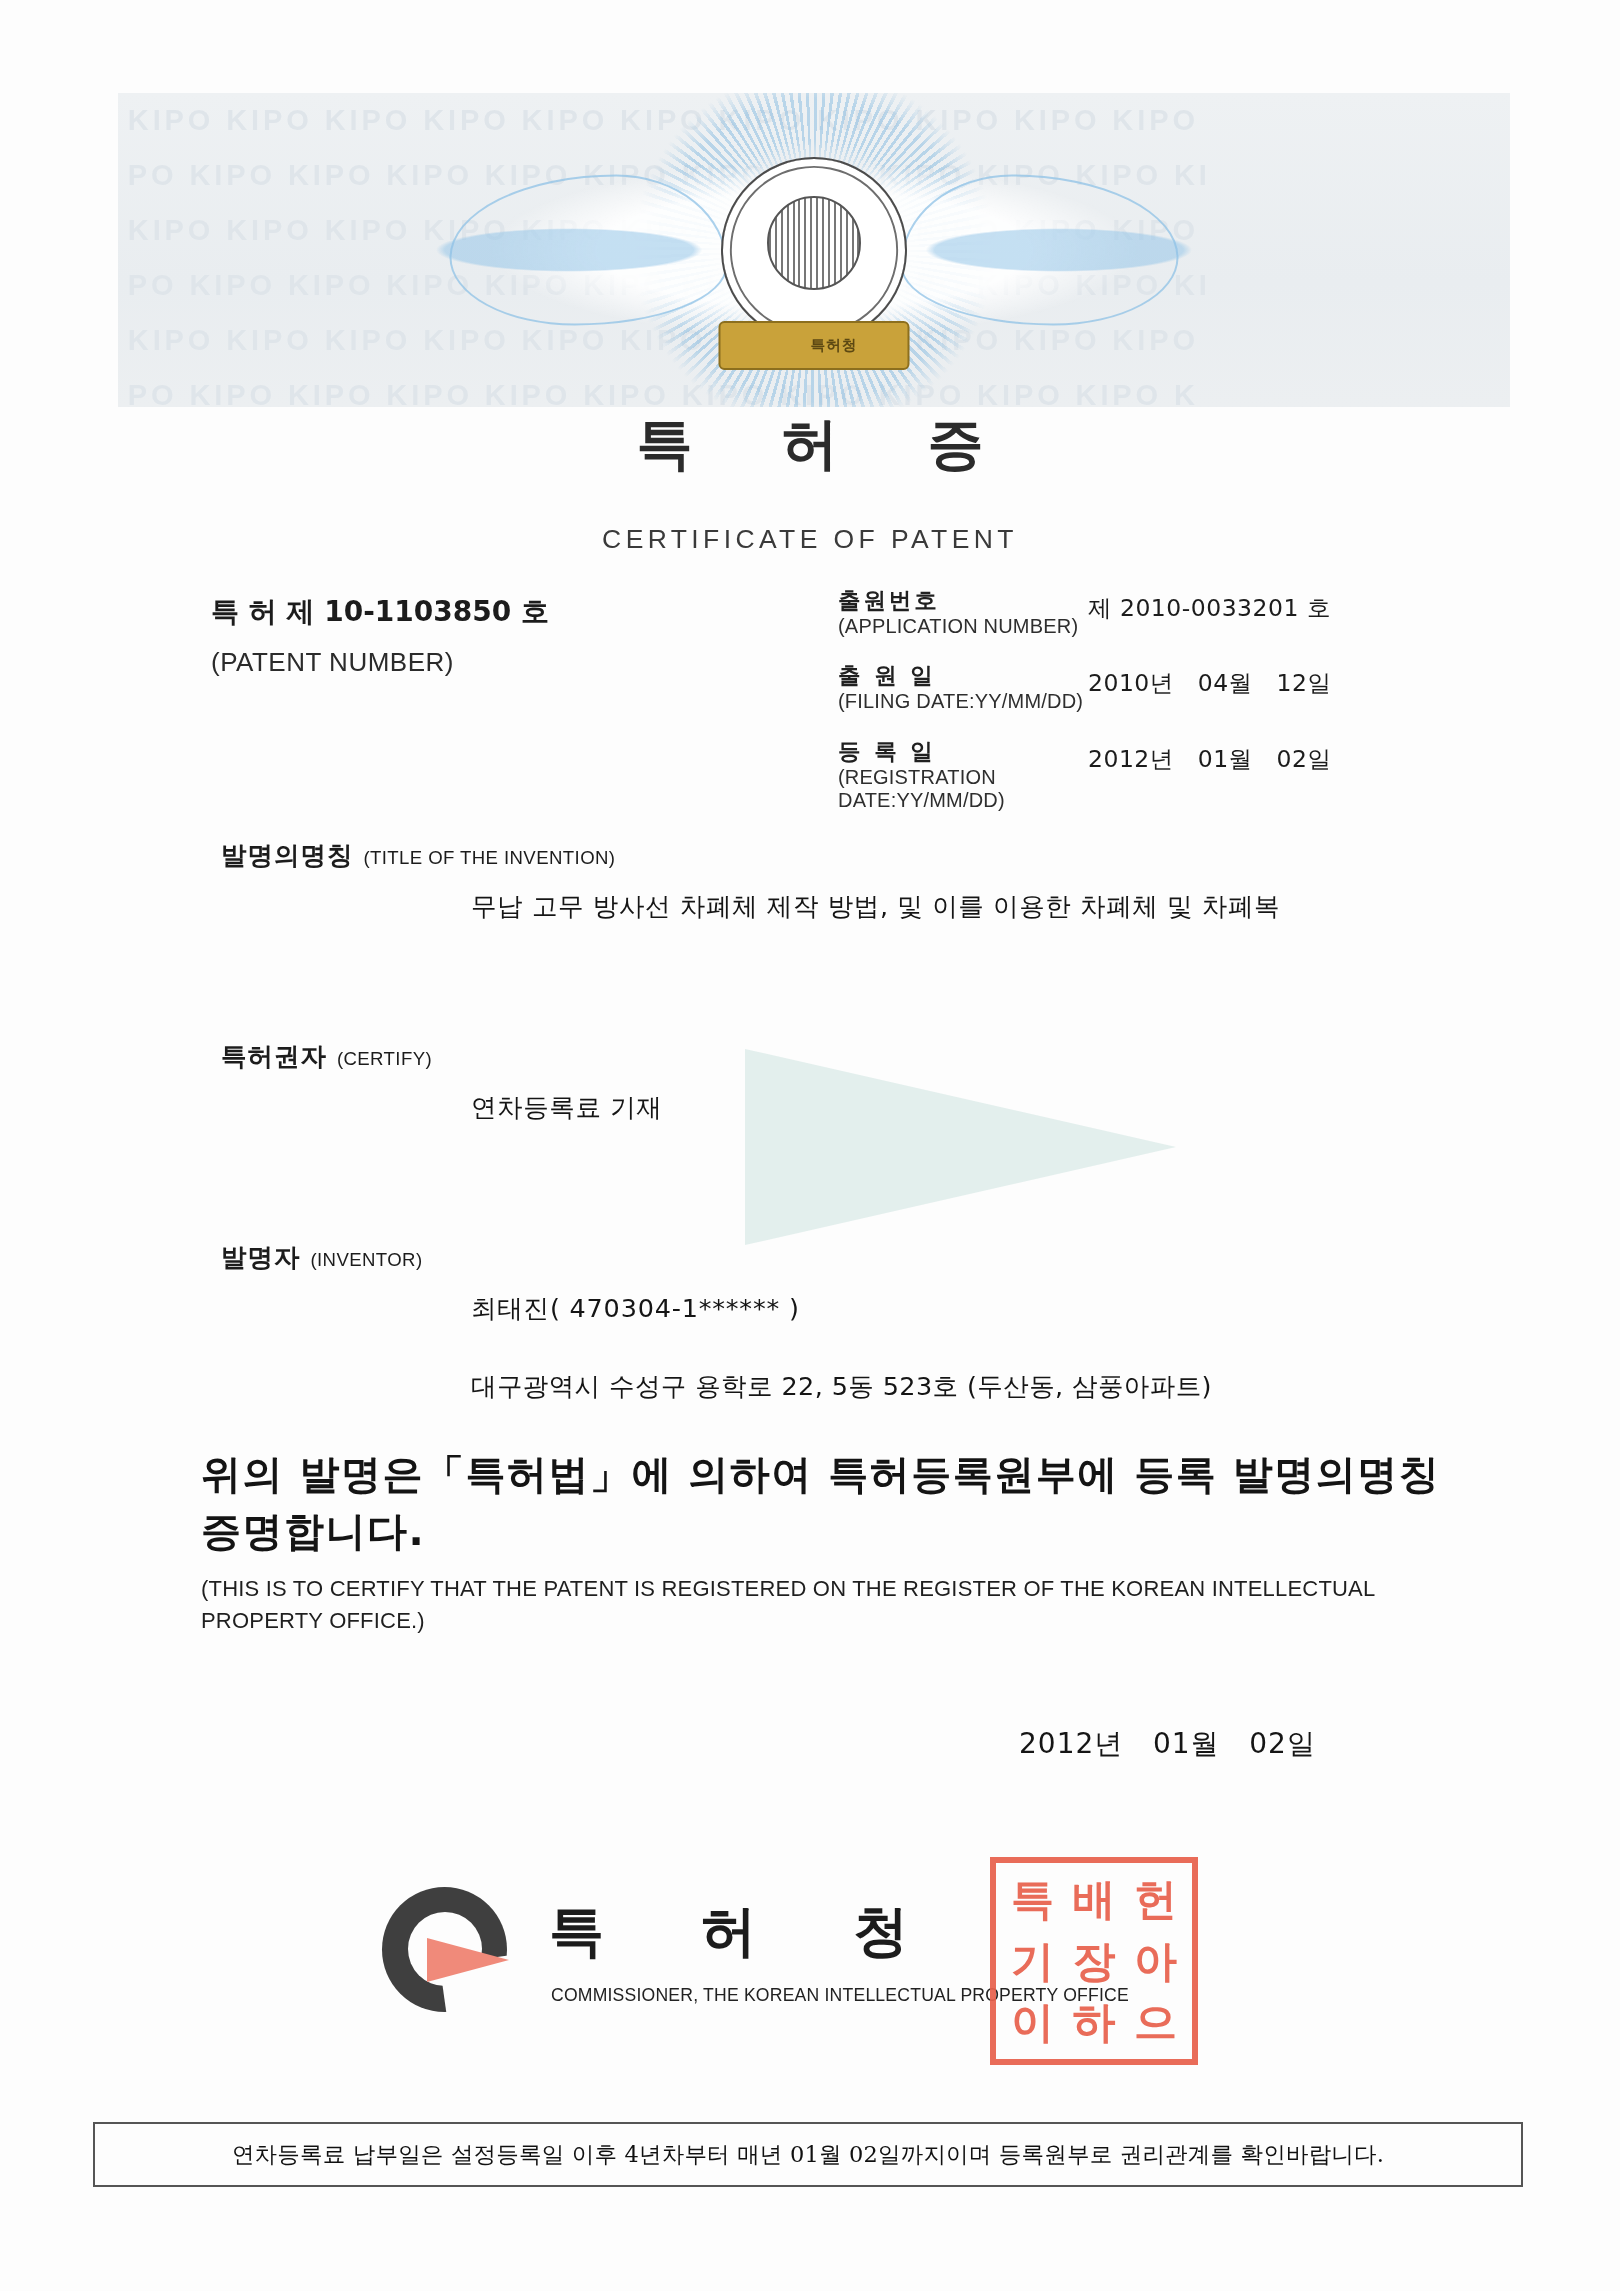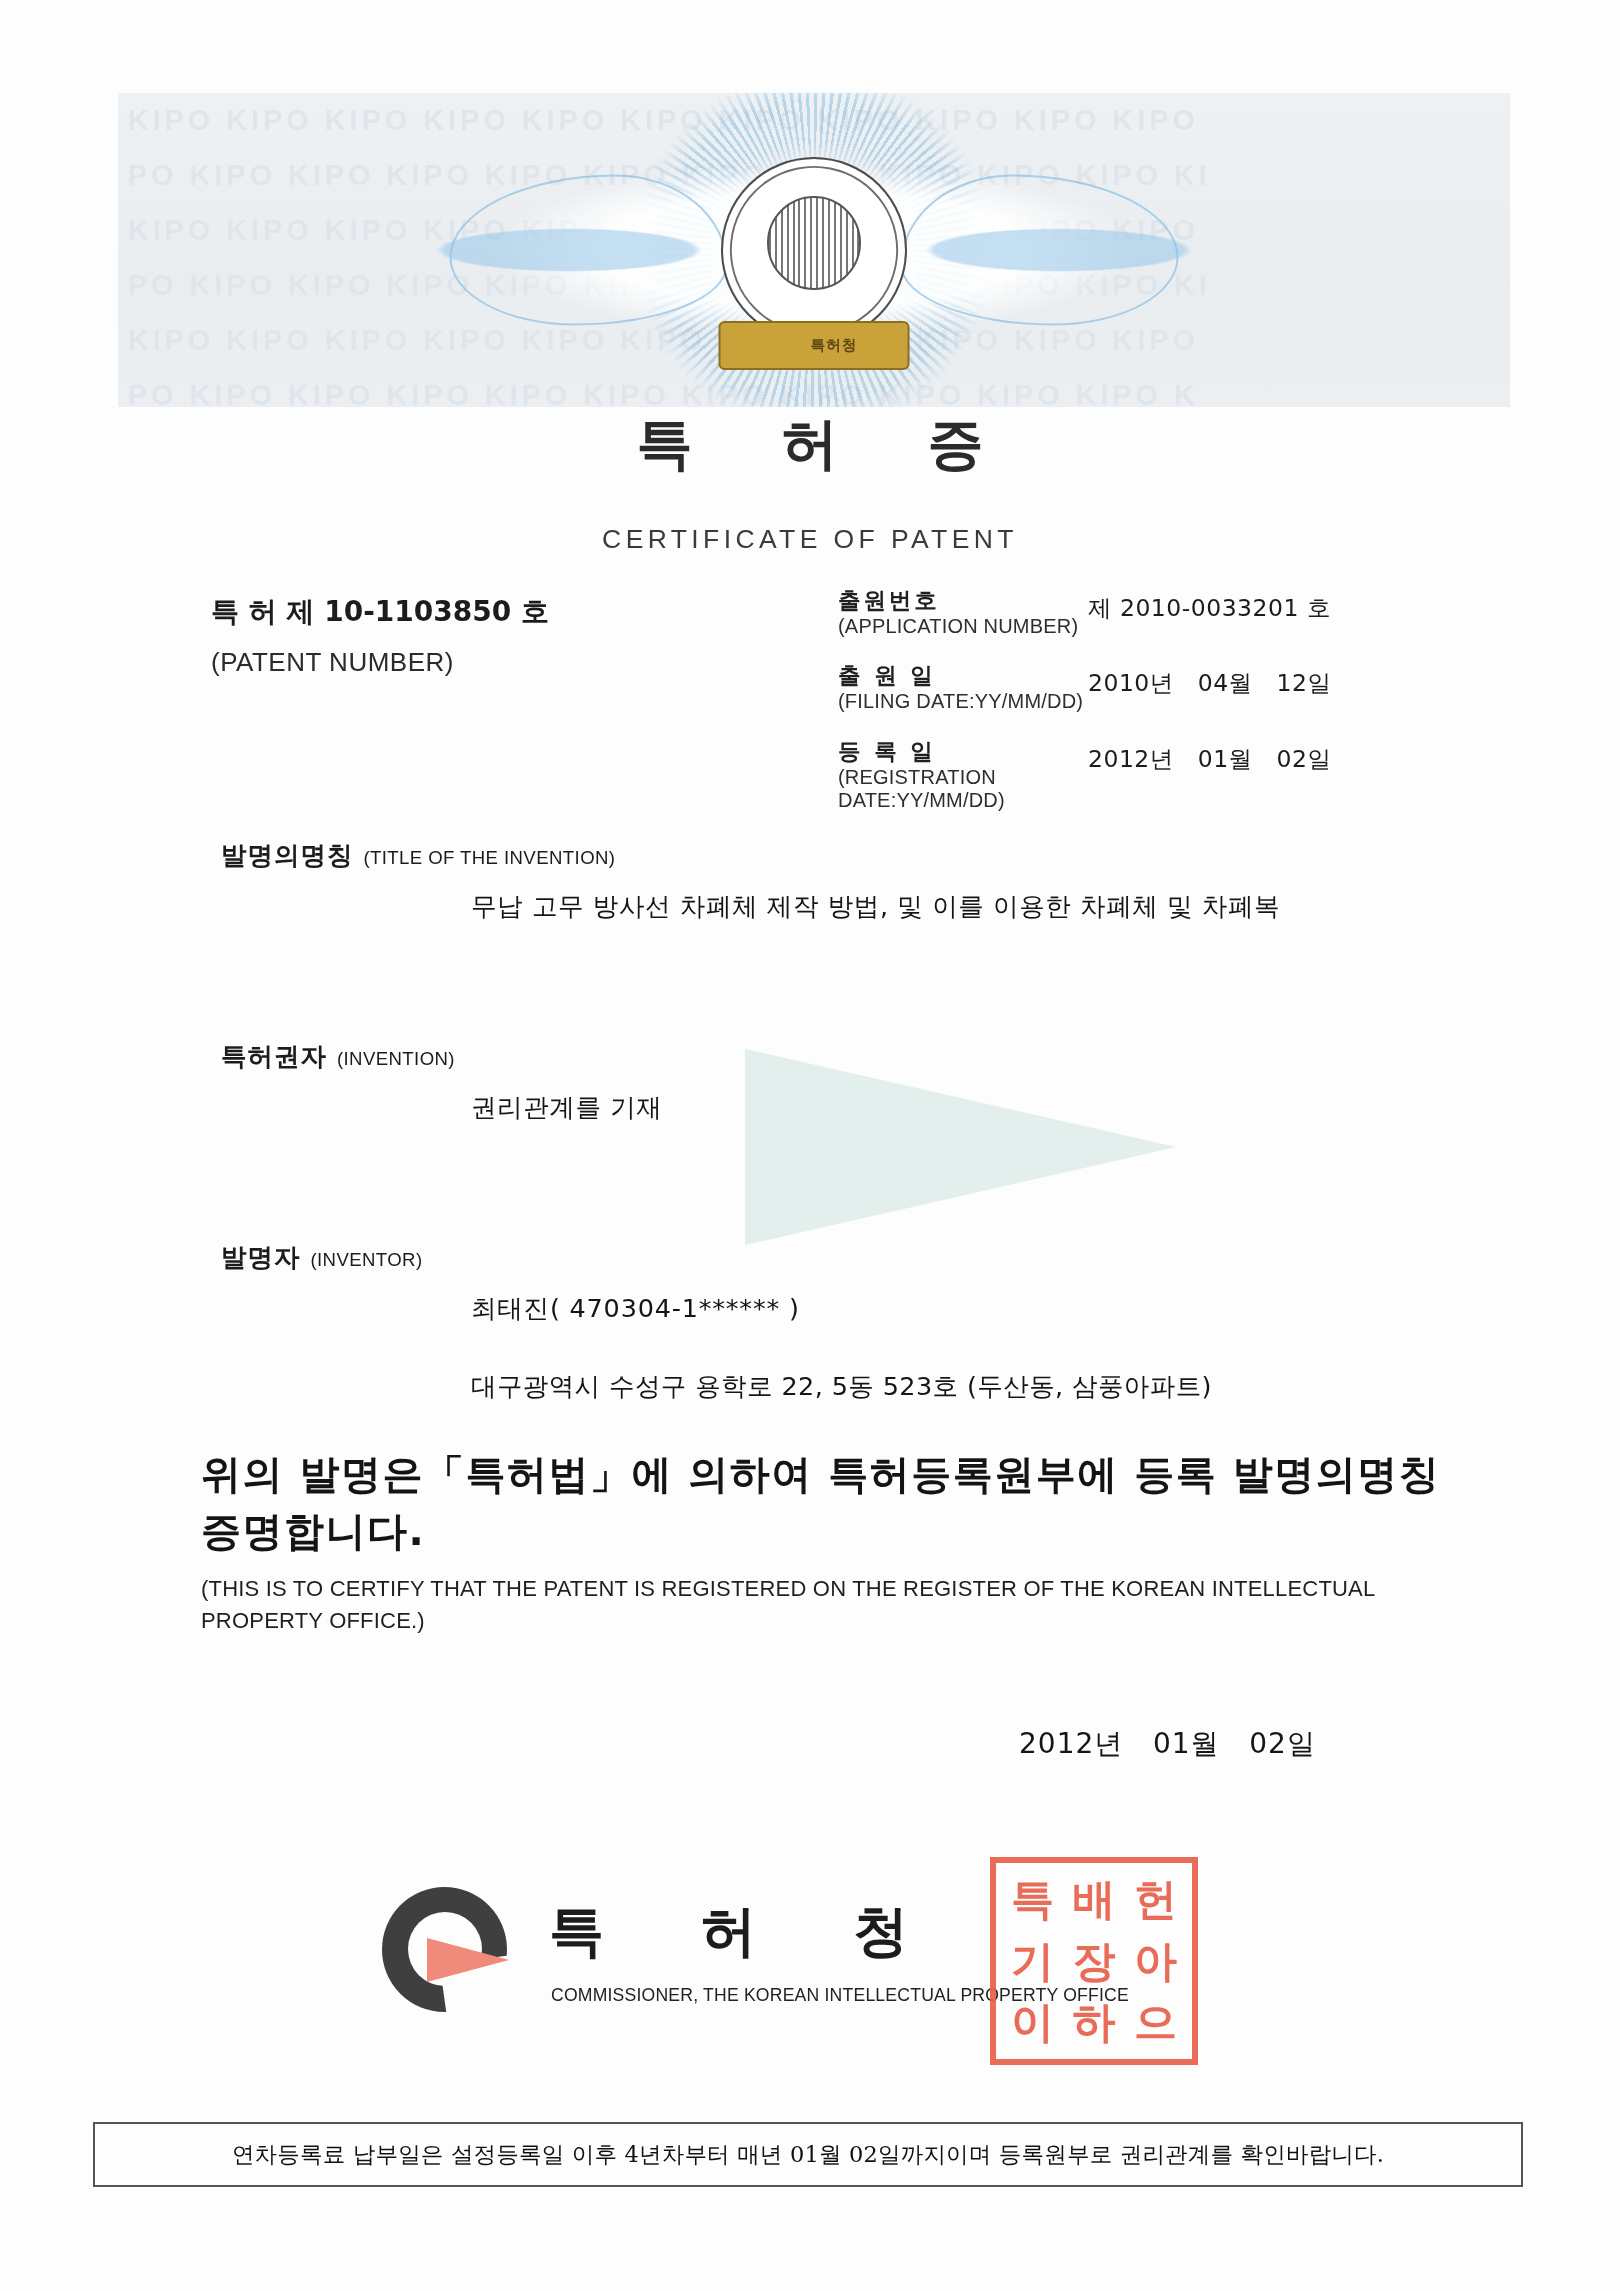--- a/index.html
+++ b/index.html
@@ -480,23 +480,23 @@
     <div class="sec-head">
       <span>발명의명칭</span>
       <span class="en">(TITLE OF THE INVENTION)</span>
     </div>
     <div class="sec-body">무납 고무 방사선 차폐체 제작 방법, 및 이를 이용한 차폐체 및 차폐복</div>
   </div>
 
   <div class="section" id="sec-patentee">
     <div class="sec-head">
       <span>특허권자</span>
-      <span class="en">(INVENTION)</span>
-    </div>
-    <div class="sec-body">권리관계를 기재</div>
+      <span class="en">(CERTIFY)</span>
+    </div>
+    <div class="sec-body">연차등록료 기재</div>
   </div>
 
   <div class="section" id="sec-inventor">
     <div class="sec-head">
       <span>발명자</span>
       <span class="en">(INVENTOR)</span>
     </div>
     <div class="sec-body">
       <div class="inventor-name">최태진( 470304-1****** )</div>
       <div class="inventor-addr">대구광역시 수성구 용학로 22, 5동 523호 (두산동, 삼풍아파트)</div>

